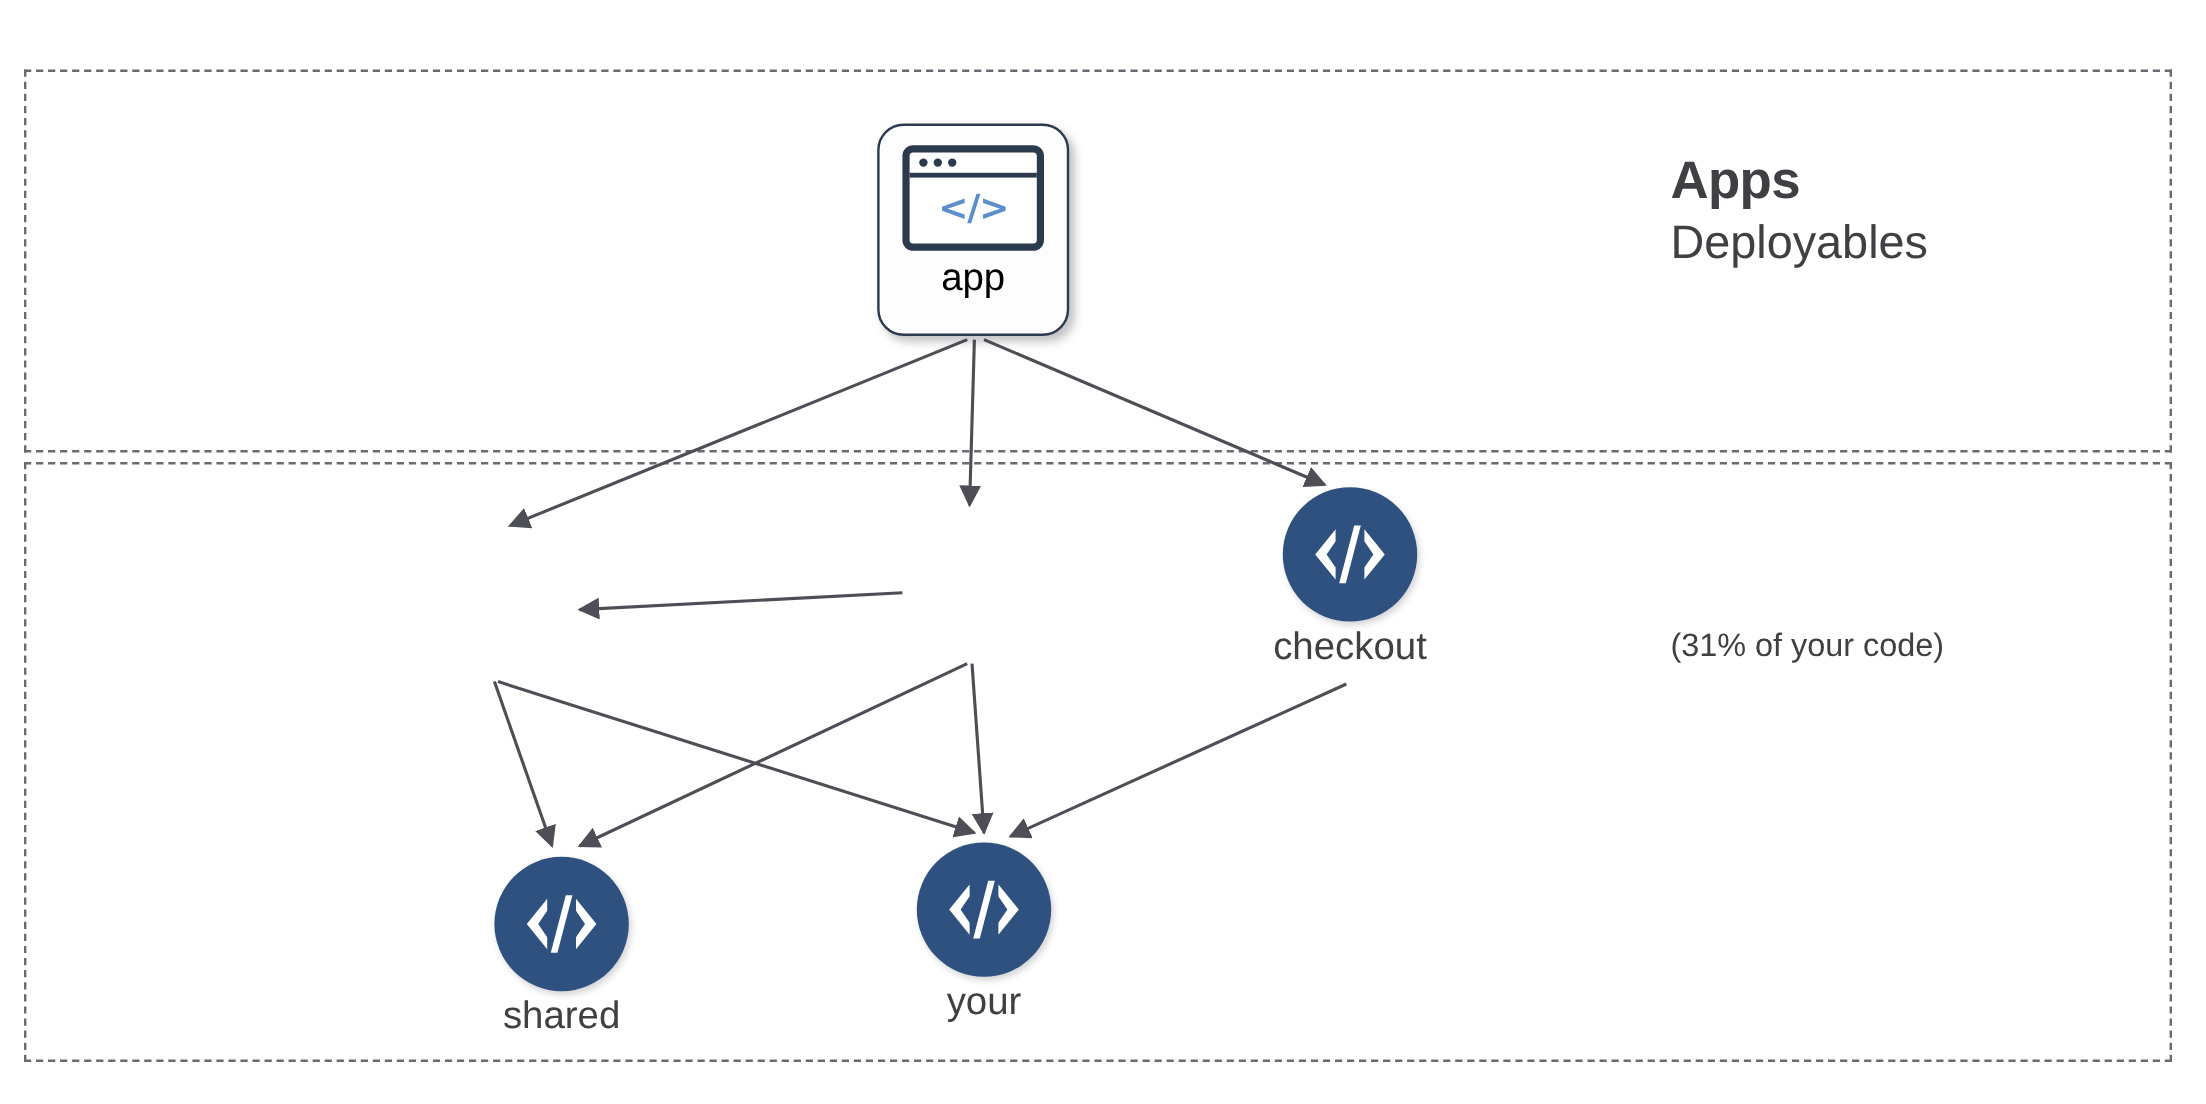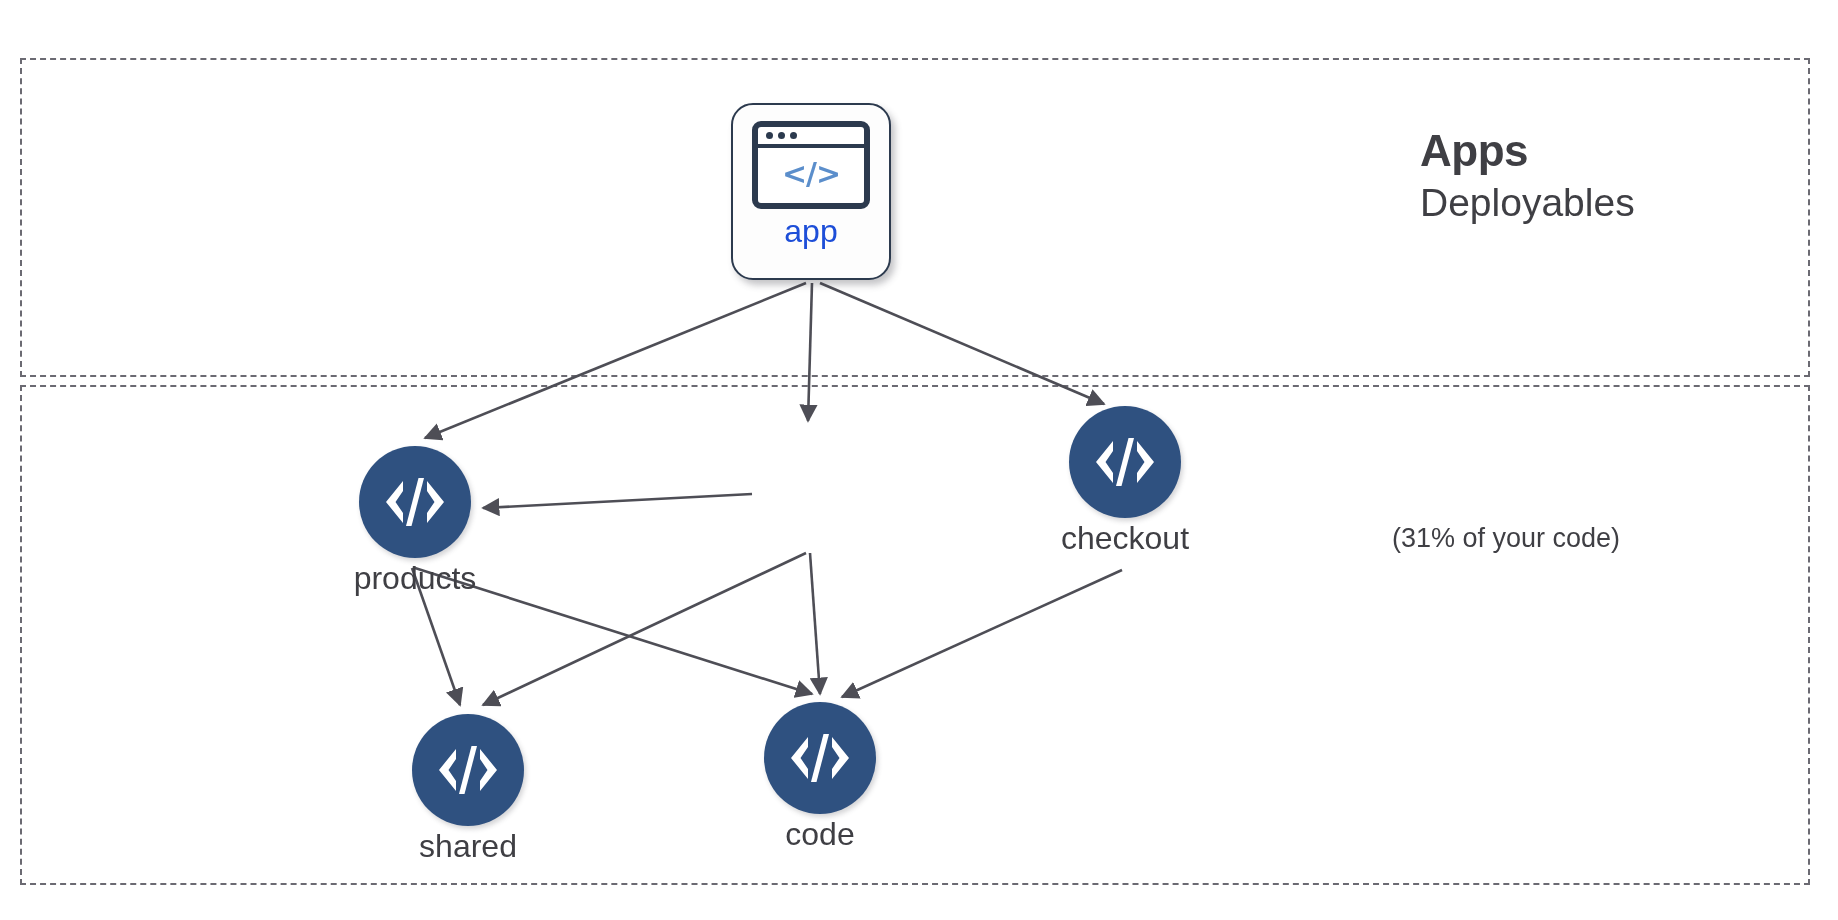--- a/index.html
+++ b/index.html
@@ -57,21 +57,21 @@
   }
   .region-label .subtitle {
     font-size: 39px;
     font-weight: 400;
     display: block;
     margin-top: 3px;
   }
   .region-label .subtitle.small {
     font-size: 27px;
   }
-  #label-apps { left: 1392px; top: 125px; margin-left: 28px; }
+  #label-apps { left: 1392px; top: 125px; }
   #label-libs { left: 1392px; top: 520px; }
 
   
   #edges {
     position: absolute;
     left: 0; top: 0;
     width: 1838px;
     height: 920px;
     pointer-events: none;
   }
@@ -128,21 +128,21 @@
     font-family: "DejaVu Sans", sans-serif;
     font-size: 30px;
     font-weight: 700;
     color: #5b8ecb;
     letter-spacing: -1px;
     margin-top: 18px;
     line-height: 1;
   }
   #node-app .app-caption {
     font-size: 32px;
-    color: #1d4ed8;
+    color: #000000;
     margin-top: 6px;
     line-height: 1;
   }
 
   
   .lib-node {
     position: absolute;
     width: 112px;
     height: 112px;
   }
@@ -217,30 +217,20 @@
       <div class="titlebar">
         <span class="dot"></span>
         <span class="dot"></span>
         <span class="dot"></span>
       </div>
       <span class="code-glyph">&lt;/&gt;</span>
     </div>
     <span class="app-caption">app</span>
   </div>
 
-  <div class="lib-node" id="node-products">
-    <div class="circle">
-      <svg width="70" height="52" viewBox="0 0 70 52" xmlns="http://www.w3.org/2000/svg" aria-hidden="true">
-        <path d="M23 5 L6 26 L23 47 L23 37 L15.5 26 L23 15 Z" fill="#ffffff"></path>
-        <path d="M47 5 L64 26 L47 47 L47 37 L54.5 26 L47 15 Z" fill="#ffffff"></path>
-        <path d="M38.5 2 L44 2 L31.5 50 L26 50 Z" fill="#ffffff"></path>
-      </svg>
-    </div>
-    <span class="caption">products</span>
-  </div>
 
 
   <div class="lib-node" id="node-shared">
     <div class="circle">
       <svg width="70" height="52" viewBox="0 0 70 52" xmlns="http://www.w3.org/2000/svg" aria-hidden="true">
         <path d="M23 5 L6 26 L23 47 L23 37 L15.5 26 L23 15 Z" fill="#ffffff"></path>
         <path d="M47 5 L64 26 L47 47 L47 37 L54.5 26 L47 15 Z" fill="#ffffff"></path>
         <path d="M38.5 2 L44 2 L31.5 50 L26 50 Z" fill="#ffffff"></path>
       </svg>
     </div>
@@ -259,21 +249,21 @@
   </div>
 
   <div class="lib-node" id="node-core">
     <div class="circle">
       <svg width="70" height="52" viewBox="0 0 70 52" xmlns="http://www.w3.org/2000/svg" aria-hidden="true">
         <path d="M23 5 L6 26 L23 47 L23 37 L15.5 26 L23 15 Z" fill="#ffffff"></path>
         <path d="M47 5 L64 26 L47 47 L47 37 L54.5 26 L47 15 Z" fill="#ffffff"></path>
         <path d="M38.5 2 L44 2 L31.5 50 L26 50 Z" fill="#ffffff"></path>
       </svg>
     </div>
-    <span class="caption">code</span>
+    <span class="caption">your</span>
   </div>
 
   <div class="region-label" id="label-apps">
     <span class="title">Apps</span>
     <span class="subtitle">Deployables</span>
   </div>
 
   <div class="region-label" id="label-libs">
     <span class="subtitle small">(31% of your code)</span>
   </div>

